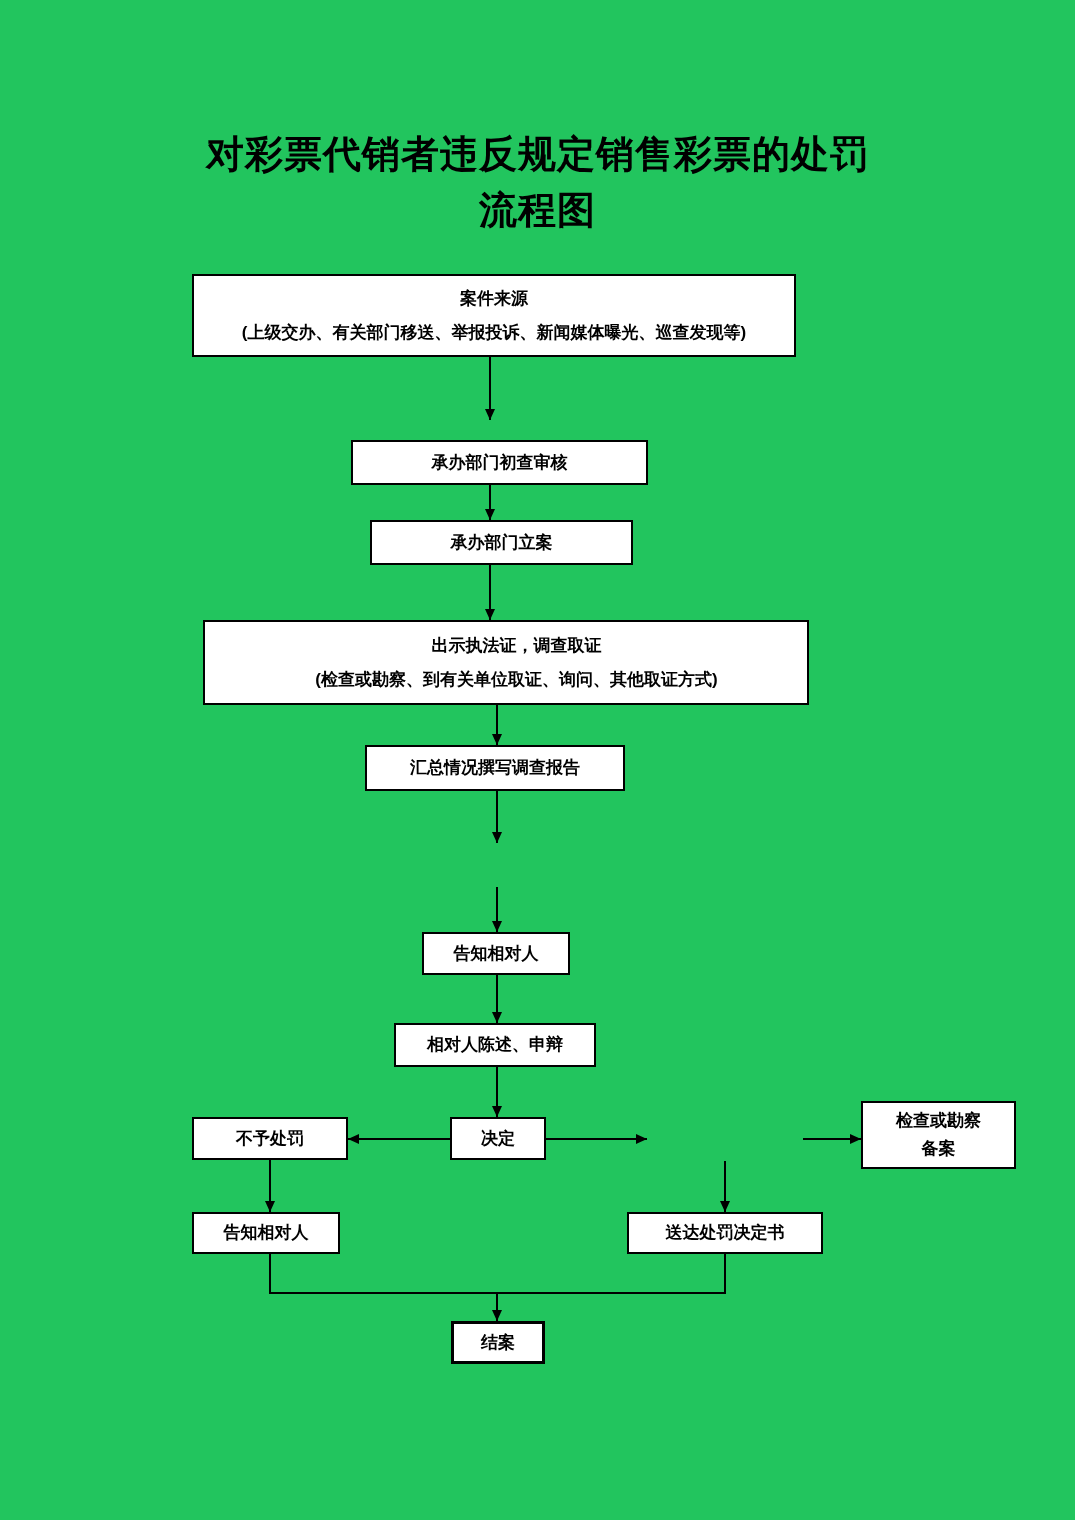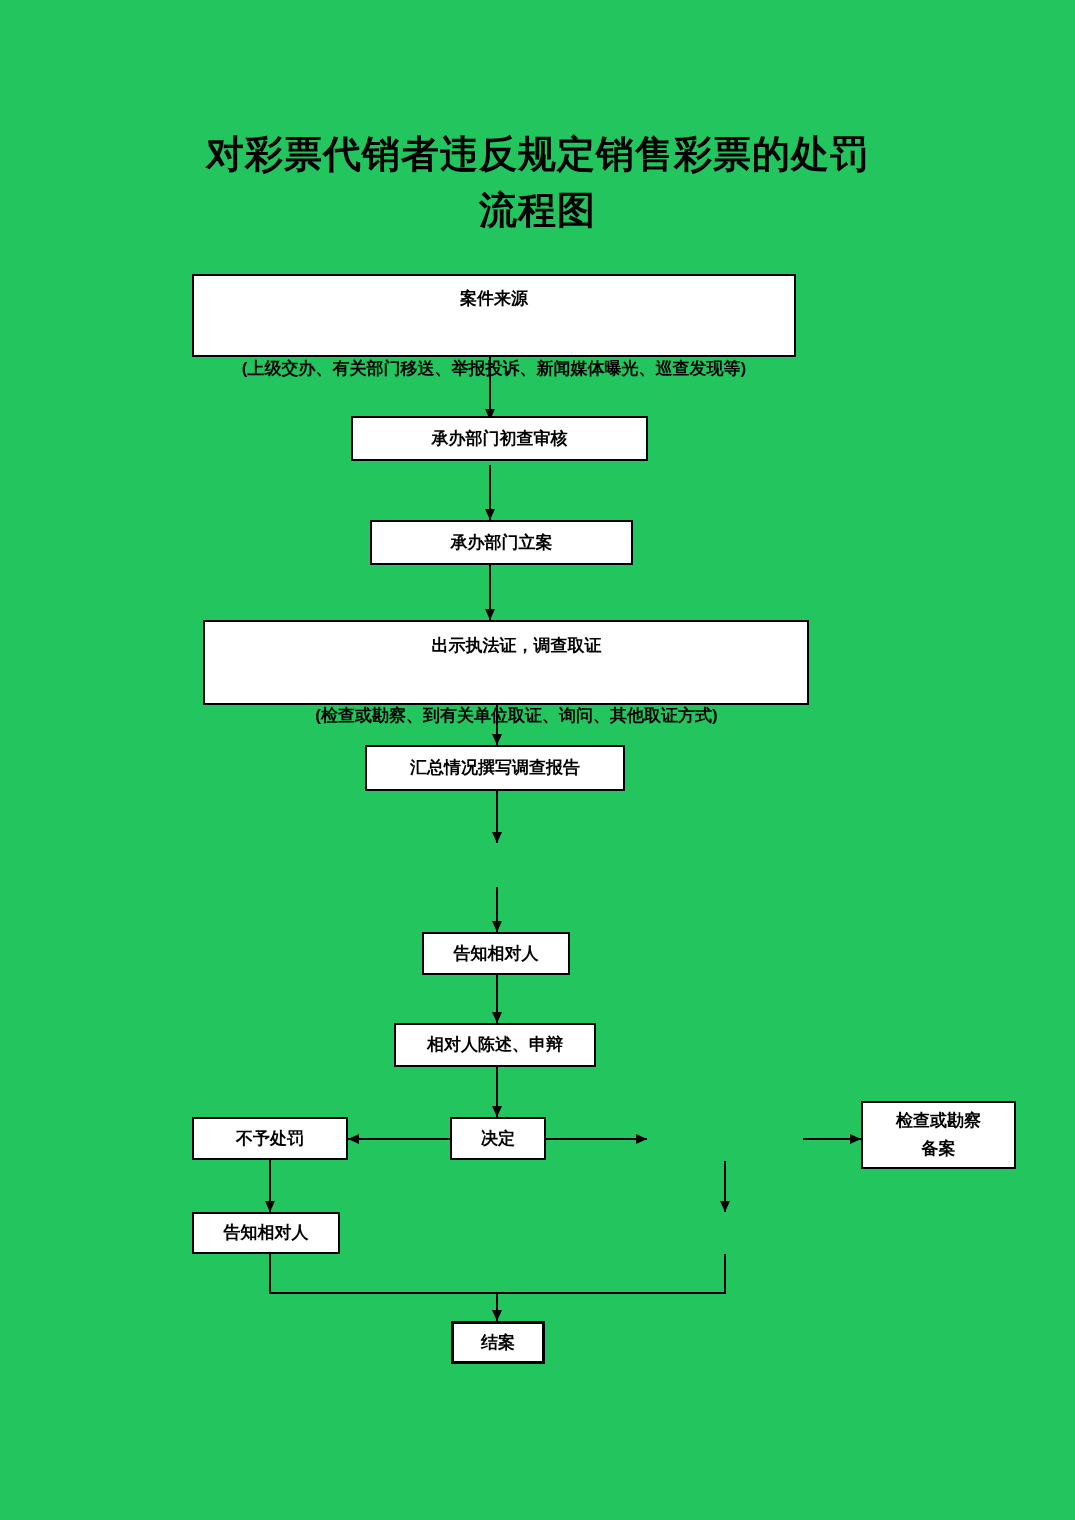--- a/index.html
+++ b/index.html
@@ -41,21 +41,21 @@
     display: flex;
     flex-direction: column;
     align-items: center;
     justify-content: center;
     text-align: center;
     font-weight: bold;
     font-size: 17px;
     line-height: 1.5;
   }
   .node.thick { border-width: 3px; }
-  .node .node-title, .node .node-sub { line-height: 34px; margin-top: 36px; }
+  .node .node-title, .node .node-sub { line-height: 34px; }
   .prewrap { white-space: pre-line; line-height: 28px; }
 </style>
 </head>
 <body>
 
 <div class="canvas">
 
   <div class="page-title">
     <div>对彩票代销者违反规定销售彩票的处罚</div>
     <div>流程图</div>
@@ -86,21 +86,21 @@
 
     <polyline points="270,1254 270,1293 725,1293 725,1254"></polyline>
     <line x1="497" y1="1293" x2="497" y2="1321" marker-end="url(#ah)"></line>
   </svg>
 
   <div class="node" style="left:192px; top:274px; width:604px; height:83px;">
     <div class="node-title">案件来源</div>
     <div class="node-sub">(上级交办、有关部门移送、举报投诉、新闻媒体曝光、巡查发现等)</div>
   </div>
 
-  <div class="node" style="left:351px; top:416px; width:297px; height:45px;">承办部门初查审核</div>
+  <div class="node" style="left:351px; top:440px; width:297px; height:45px;">承办部门初查审核</div>
 
   <div class="node" style="left:370px; top:520px; width:263px; height:45px;">承办部门立案</div>
 
   <div class="node" style="left:203px; top:620px; width:606px; height:85px;padding-left:21px;">
     <div class="node-title">出示执法证，调查取证</div>
     <div class="node-sub">(检查或勘察、到有关单位取证、询问、其他取证方式)</div>
   </div>
 
   <div class="node" style="left:365px; top:745px; width:260px; height:46px;">汇总情况撰写调查报告</div>
 
@@ -112,16 +112,17 @@
   <div class="node" style="left:450px; top:1117px; width:96px; height:43px;">决定</div>
 
   <div class="node" style="left:192px; top:1117px; width:156px; height:43px;">不予处罚</div>
 
 
   <div class="node prewrap" style="left:861px; top:1101px; width:155px; height:68px;">检查或勘察
 备案</div>
 
   <div class="node" style="left:192px; top:1212px; width:148px; height:42px;">告知相对人</div>
 
+  <div class="node" style="left:627px; top:1212px; width:196px; height:42px;">送达处罚决定书</div>
 
   <div class="node thick" style="left:451px; top:1321px; width:94px; height:43px;">结案</div>
 
 </div>
 
 </body></html>

